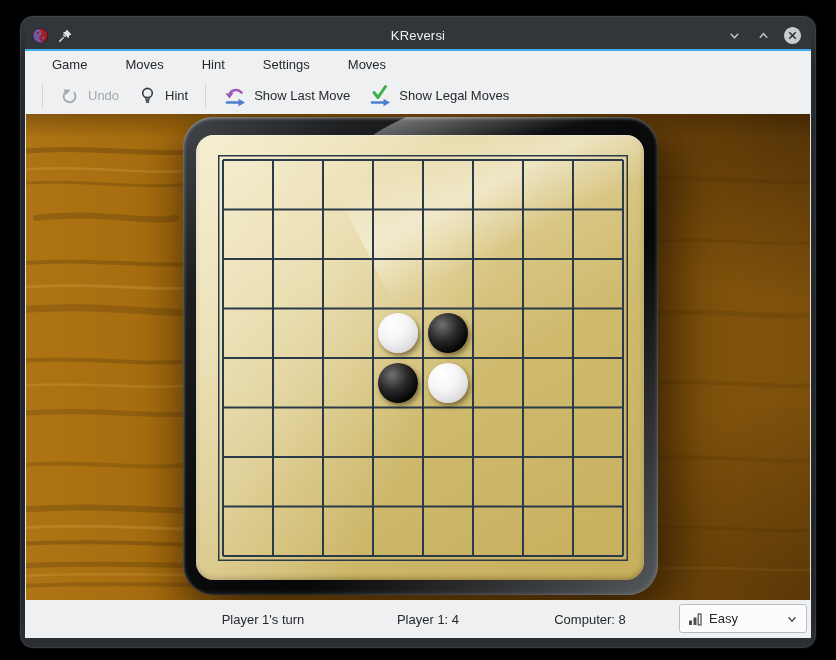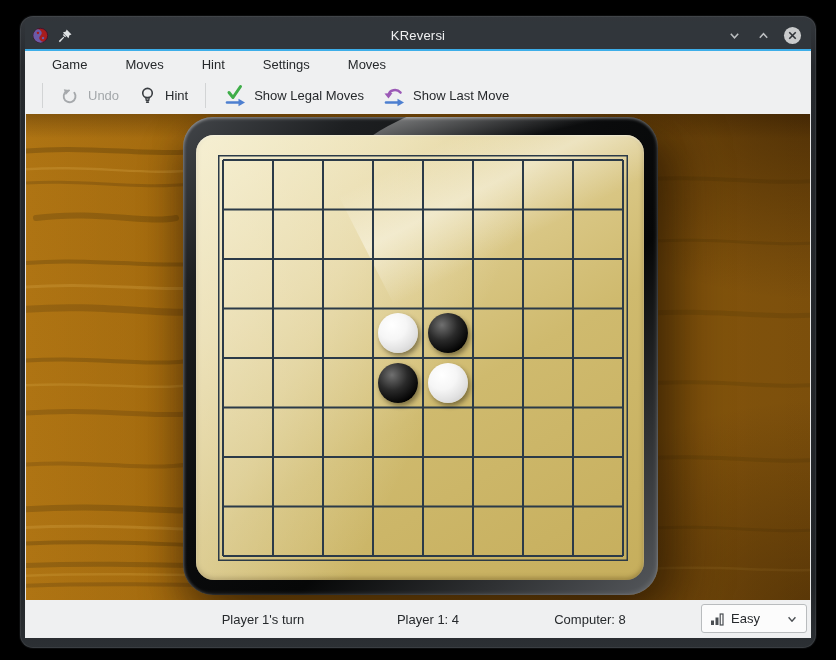--- a/index.html
+++ b/index.html
@@ -114,21 +114,21 @@
   .piece.white { background:radial-gradient(circle at 35% 30%, #ffffff 0%, #f6f6f6 38%, #e2e2e2 66%, #c2c2c2 100%); }
   .piece.black { background:radial-gradient(circle at 35% 30%, #707070 0%, #2a2a2a 40%, #000000 78%); }
 
   
   .statusbar {
     position:absolute; left:0; right:0; top:579px; height:38px;
     background:#eff0f1; font-size:13px; color:#26292c;
   }
   .status-label { position:absolute; top:50%; transform:translate(-50%,-50%); white-space:nowrap; }
   .difficulty-combo {
-    position:absolute; right:4px; top:4px; width:106px; height:29px;
+    position:absolute; right:4px; top:4px; width:128px; height:29px;
     background:#fcfcfc; border:1px solid #b9bcbe; border-radius:3px;
     display:flex; align-items:center; padding:0 8px; cursor:pointer;justify-content:center;
   }
   .difficulty-combo .combo-label { flex:1; margin-left:7px; color:#26292c; }
 </style>
 </head>
 <body>
 
 <div class="stage">
   <div class="window">
@@ -195,34 +195,34 @@
           <svg width="21" height="21" viewBox="0 0 22 22">
             <circle cx="11" cy="8.5" r="5" fill="none" stroke="#3a3e42" stroke-width="1.7"></circle>
             <path d="M9.2 13 L12.8 13 L12.3 16 L9.7 16 Z" fill="none" stroke="#3a3e42" stroke-width="1.4"></path>
             <rect x="9.3" y="17" width="3.4" height="1.8" rx="0.8" fill="#3a3e42"></rect>
           </svg>
           <span>Hint</span>
         </div>
         <div class="tb-sep"></div>
         <div class="tb-btn">
           <svg width="24" height="23" viewBox="0 0 24 23">
-            <path d="M6 8.5 L10 13.5 L17.5 2.5" fill="none" stroke="#3fae49" stroke-width="3" stroke-linecap="round" stroke-linejoin="round"></path>
-            <path d="M4 18.5 H16.5" stroke="#4d7fd0" stroke-width="2.6" stroke-linecap="round"></path>
-            <polygon points="15.5,14.8 22,18.5 15.5,22.2" fill="#4d7fd0"></polygon>
-          </svg>
-          <span>Show Legal Moves</span>
-        </div>
-        <div class="tb-btn">
-          <svg width="24" height="23" viewBox="0 0 24 23">
             <path d="M7 11 C7 5.5, 15 4.5, 18.5 8.5" fill="none" stroke="#9b59b6" stroke-width="2.6" stroke-linecap="round"></path>
             <polygon points="2.5,9.5 10.5,9 6.5,14.5" fill="#9b59b6"></polygon>
             <path d="M4 18.5 H16.5" stroke="#4d7fd0" stroke-width="2.6" stroke-linecap="round"></path>
             <polygon points="15.5,14.8 22,18.5 15.5,22.2" fill="#4d7fd0"></polygon>
           </svg>
           <span>Show Last Move</span>
+        </div>
+        <div class="tb-btn">
+          <svg width="24" height="23" viewBox="0 0 24 23">
+            <path d="M6 8.5 L10 13.5 L17.5 2.5" fill="none" stroke="#3fae49" stroke-width="3" stroke-linecap="round" stroke-linejoin="round"></path>
+            <path d="M4 18.5 H16.5" stroke="#4d7fd0" stroke-width="2.6" stroke-linecap="round"></path>
+            <polygon points="15.5,14.8 22,18.5 15.5,22.2" fill="#4d7fd0"></polygon>
+          </svg>
+          <span>Show Legal Moves</span>
         </div>
       </div>
 
       <div class="game-area">
         <svg class="wood-svg" width="786" height="486" viewBox="0 0 786 486">
           <defs>
             <linearGradient id="wg" x1="0" y1="0" x2="1" y2="0">
               <stop offset="0" stop-color="#a86d0e"></stop>
               <stop offset="0.45" stop-color="#9a630c"></stop>
               <stop offset="1" stop-color="#8d5a0d"></stop>

